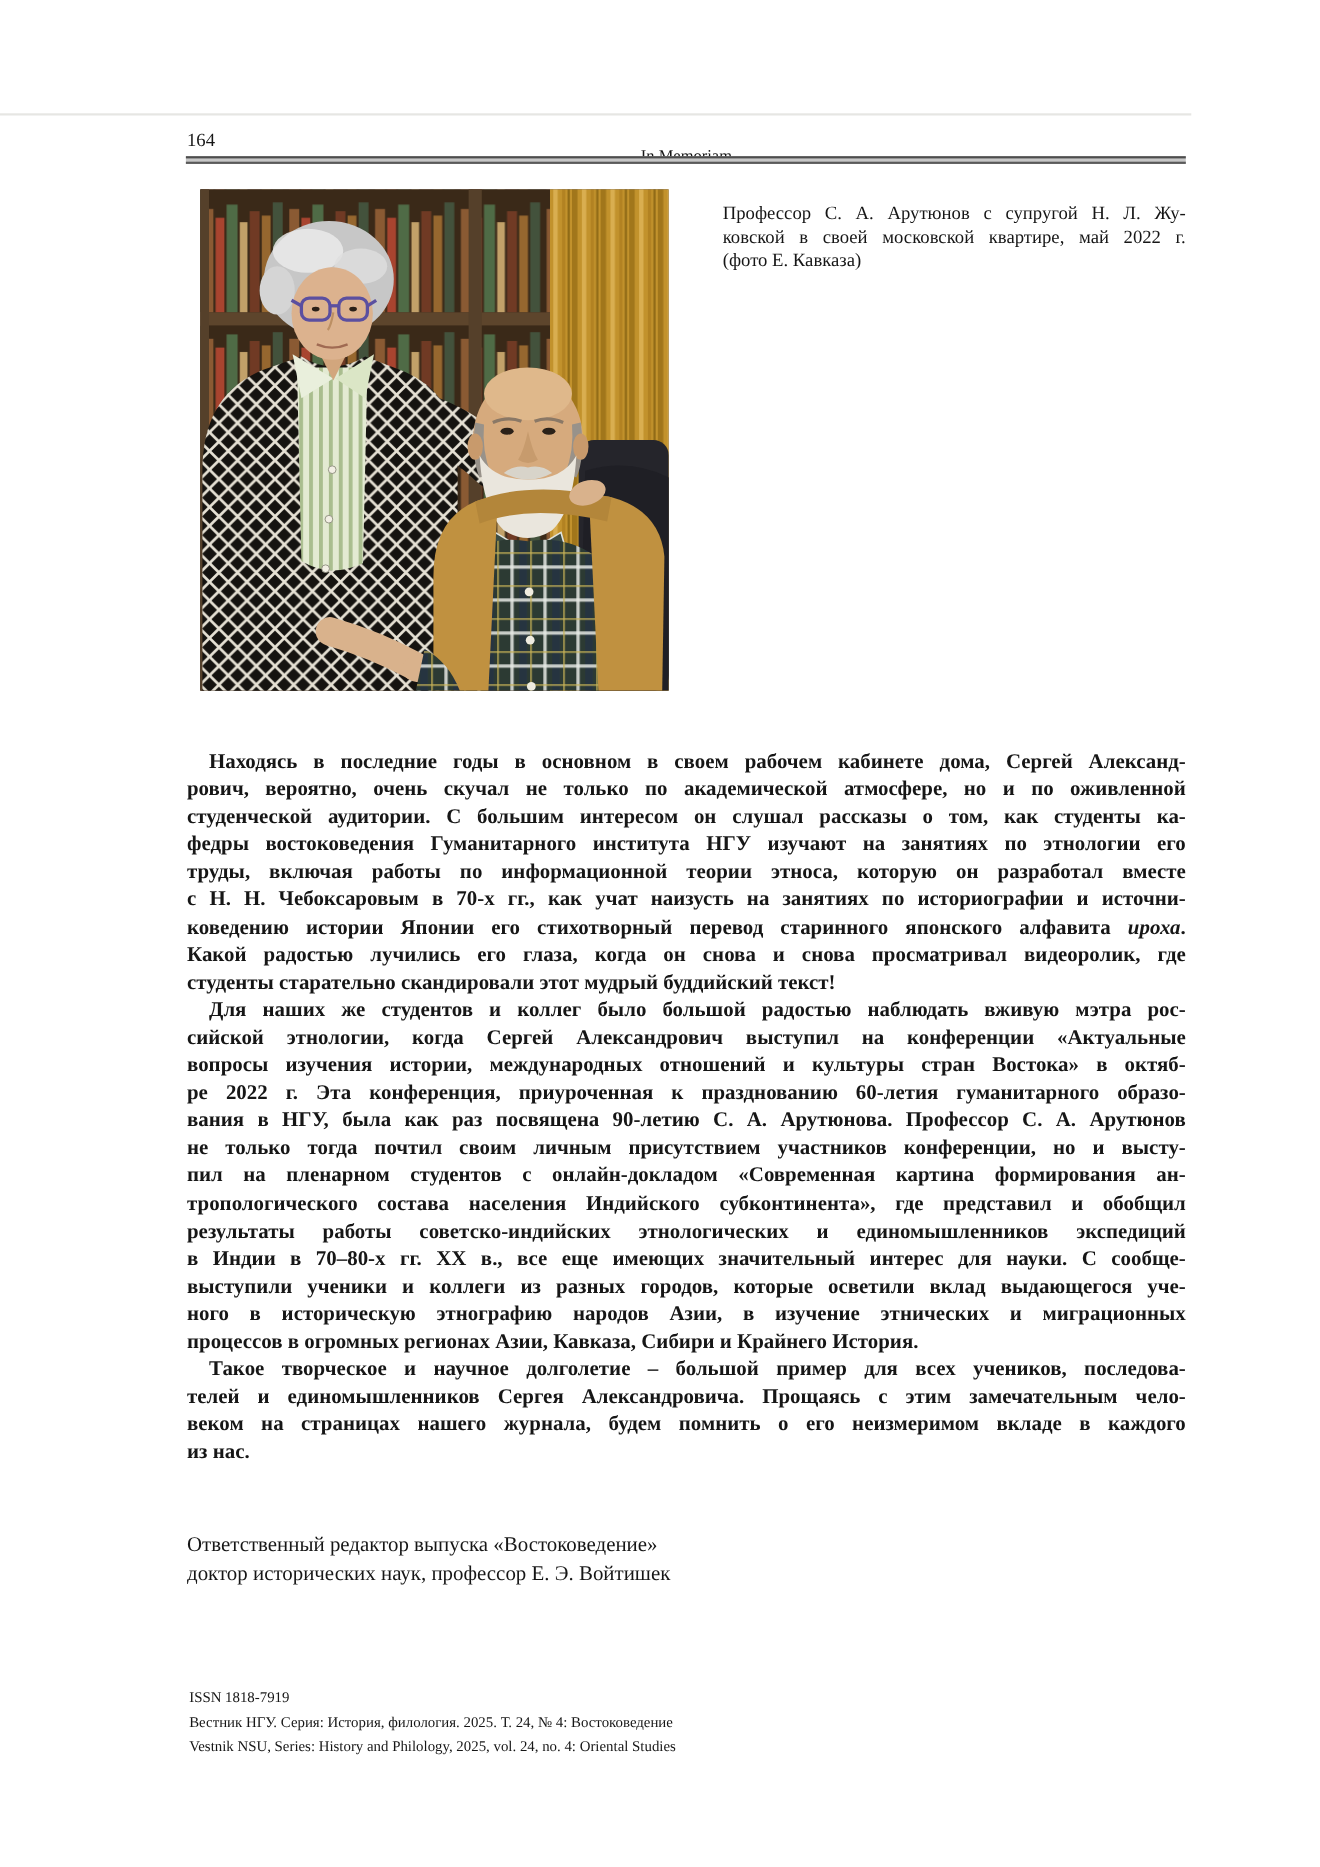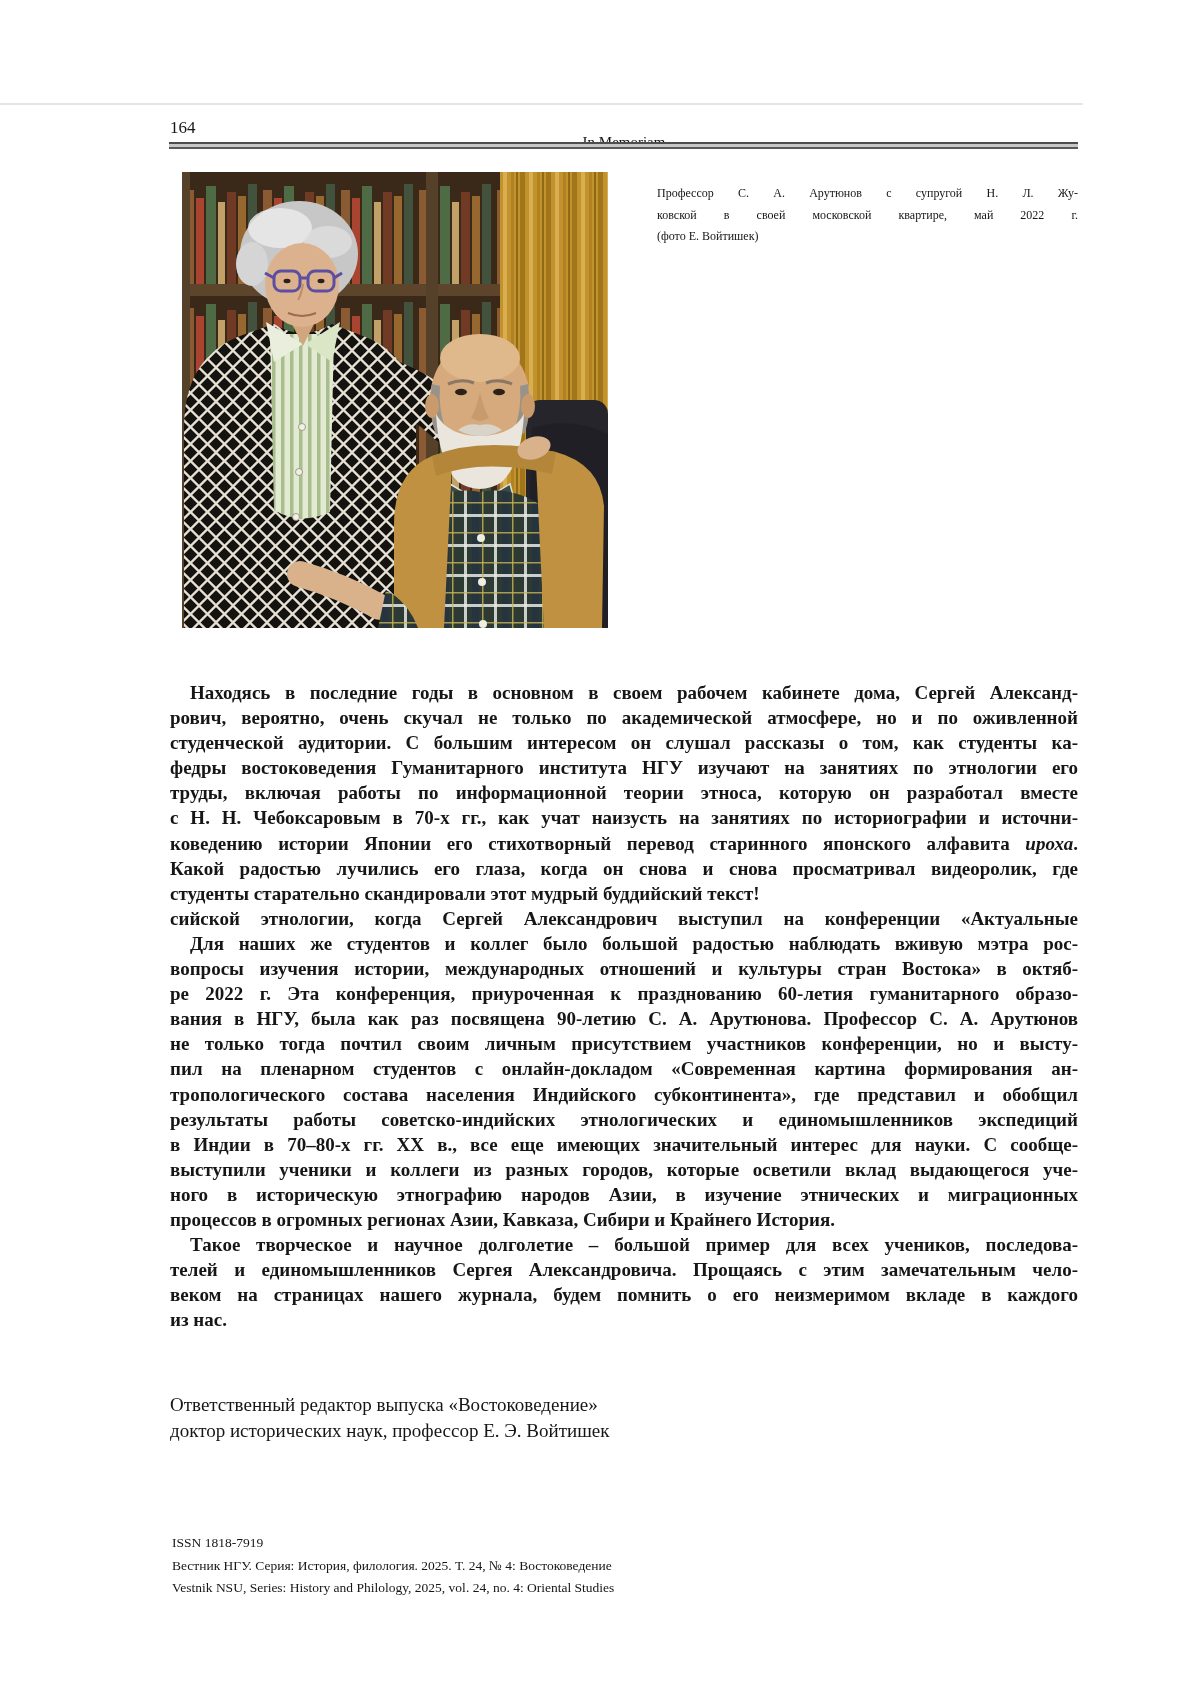--- a/index.html
+++ b/index.html
@@ -5,21 +5,21 @@
   html,body{margin:0;padding:0;background:#ffffff;}
   .page{position:relative;width:1052px;height:1697px;background:#ffffff;overflow:hidden;
         font-family:"Liberation Serif","DejaVu Serif",serif;color:#161616;padding-left:31px;}
   .scan-edge{position:absolute;left:0;top:103px;width:1200px;height:2px;background:#e6e6e3;}
   .pageno{position:absolute;left:170px;top:118px;font-size:17px;}
   .running-head{position:absolute;left:170px;top:134px;width:908px;text-align:center;font-size:15px;}
   .rule{position:absolute;left:169px;top:142px;width:909px;height:3px;
         border-top:2px solid #4d4d4d;border-bottom:2px solid #5a5a5a;background:#c7c7c7;}
   .photo{position:absolute;left:182px;top:172px;width:426px;height:456px;}
   .photo svg{display:block;width:426px;height:456px;}
-  .caption{position:absolute;left:657px;top:183px;width:421px;font-size:12px;line-height:21.5px;}
+  .caption{position:absolute;left:657px;top:183px;width:421px;font-size:17px;line-height:21.5px;}
   .cap-ln{text-align:justify;text-align-last:justify;}
   .cap-ln.end{text-align-last:left;}
   .body-text{position:absolute;left:170px;top:680px;width:908px;font-size:19px;line-height:25.1px;}
   .ln{text-align:justify;text-align-last:justify;font-weight:bold;}
   .ln.first{padding-left:20px;}
   .ln.end{text-align-last:left;}
   .signature{position:absolute;left:170px;top:1392px;width:908px;text-align:left;
              font-size:19px;line-height:26px;font-family:Liberation Serif, serif;}
   .footer{position:absolute;left:172px;top:1532px;font-size:13.5px;line-height:22.5px;}
 </style>
@@ -151,38 +151,38 @@
         <path d="M118 402 Q160 414 196 434" stroke="#d9b28c" stroke-width="26" fill="none" stroke-linecap="round"></path>
         <ellipse cx="200" cy="436" rx="17" ry="12" fill="#d9b28c"></ellipse>
         <path d="M196 456 L204 418 Q226 430 236 456 Z" fill="url(#pPlaid)"></path>
       </g>
     </svg>
   </div>
 
   <div class="caption">
     <div class="cap-ln">Профессор С. А. Арутюнов с супругой Н. Л. Жу-</div>
     <div class="cap-ln">ковской в своей московской квартире, май 2022 г.</div>
-    <div class="cap-ln end">(фото Е. Войтишек)</div>
+    <div class="cap-ln end">(фото Е. Кавказа)</div>
   </div>
 
   <div class="body-text">
     <div class="para">
       <div class="ln first">Находясь в последние годы в основном в своем рабочем кабинете дома, Сергей Александ-</div>
       <div class="ln">рович, вероятно, очень скучал не только по академической атмосфере, но и по оживленной</div>
       <div class="ln">студенческой аудитории. С большим интересом он слушал рассказы о том, как студенты ка-</div>
       <div class="ln">федры востоковедения Гуманитарного института НГУ изучают на занятиях по этнологии его</div>
       <div class="ln">труды, включая работы по информационной теории этноса, которую он разработал вместе</div>
       <div class="ln">с Н. Н. Чебоксаровым в 70-х гг., как учат наизусть на занятиях по историографии и источни-</div>
       <div class="ln">коведению истории Японии его стихотворный перевод старинного японского алфавита <i>ироха</i>.</div>
       <div class="ln">Какой радостью лучились его глаза, когда он снова и снова просматривал видеоролик, где</div>
       <div class="ln end">студенты старательно скандировали этот мудрый буддийский текст!</div>
     </div>
     <div class="para">
+      <div class="ln first">Для наших же студентов и коллег было большой радостью наблюдать вживую мэтра рос-</div>
       <div class="ln">сийской этнологии, когда Сергей Александрович выступил на конференции «Актуальные</div>
-      <div class="ln first">Для наших же студентов и коллег было большой радостью наблюдать вживую мэтра рос-</div>
       <div class="ln">вопросы изучения истории, международных отношений и культуры стран Востока» в октяб-</div>
       <div class="ln">ре 2022 г. Эта конференция, приуроченная к празднованию 60-летия гуманитарного образо-</div>
       <div class="ln">вания в НГУ, была как раз посвящена 90-летию С. А. Арутюнова. Профессор С. А. Арутюнов</div>
       <div class="ln">не только тогда почтил своим личным присутствием участников конференции, но и высту-</div>
       <div class="ln">пил на пленарном студентов с онлайн-докладом «Современная картина формирования ан-</div>
       <div class="ln">тропологического состава населения Индийского субконтинента», где представил и обобщил</div>
       <div class="ln">результаты работы советско-индийских этнологических и единомышленников экспедиций</div>
       <div class="ln">в Индии в 70–80-х гг. XX в., все еще имеющих значительный интерес для науки. С сообще-</div>
       <div class="ln">выступили ученики и коллеги из разных городов, которые осветили вклад выдающегося уче-</div>
       <div class="ln">ного в историческую этнографию народов Азии, в изучение этнических и миграционных</div>

